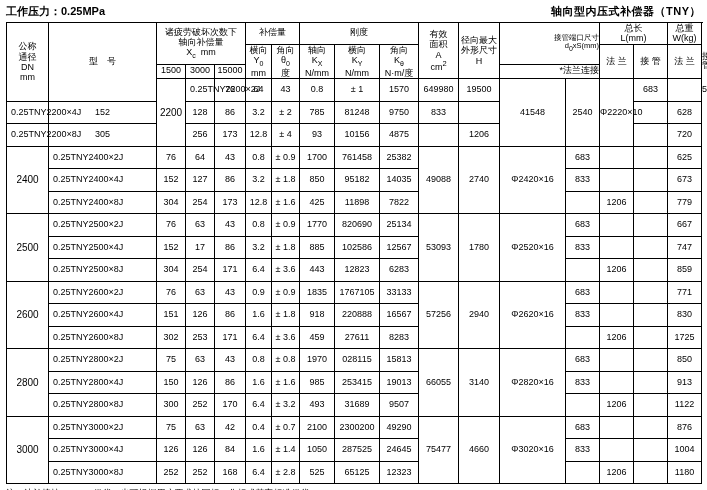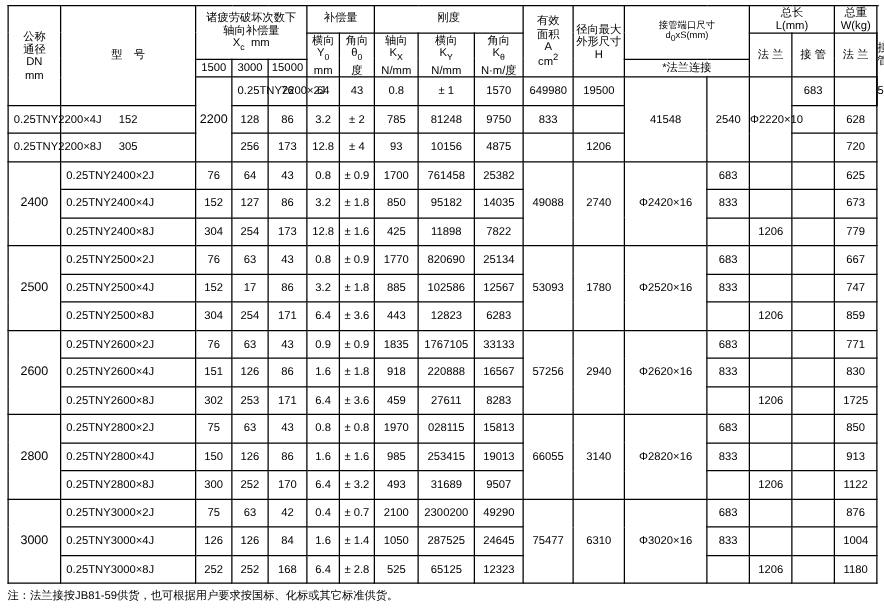--- a/index.html
+++ b/index.html
@@ -11,34 +11,38 @@
     font-size:9px;
     -webkit-font-smoothing:none;
   }
   .page{position:relative;width:707px;height:490px;box-sizing:border-box;padding:4px 6px 0 6px;}
   .topbar{display:flex;justify-content:space-between;align-items:flex-end;font-size:11px;font-weight:bold;margin-bottom:3px;}
   .topbar .left{font-size:11px;}
   .topbar .right{font-size:11px;letter-spacing:0.5px;}
   table{border-collapse:collapse;width:695px;table-layout:fixed;}
   td,th{border:1px solid #000;text-align:center;vertical-align:middle;font-weight:normal;padding:0;font-size:9px;line-height:1.1;}
   .hdr td{font-size:9px;}
-  .vsmall{font-size:7.5px;}
+  .vsmall{font-size:7.5px;text-align:right;}
   .sub{font-size:7px;vertical-align:sub;}
   .model{text-align:left;padding-left:4px;font-size:9px;white-space:nowrap;}
   .dn{font-size:10px;}
   .rowh{height:22.5px;}
   .note{margin-top:3px;font-size:9px;}
   .stack{display:block;line-height:1.15;}
   .hcell{padding:1px 0;}
 </style>
 </head>
 <body>
 
 <div class="page">
 
+  <div class="topbar">
+    <div class="left">工作压力：0.25MPa</div>
+    <div class="right">轴向型内压式补偿器（TNY）</div>
+  </div>
 
   <table>
     <colgroup>
       <col style="width:42px">
       <col style="width:108px">
       <col style="width:29px">
       <col style="width:29px">
       <col style="width:31px">
       <col style="width:26px">
       <col style="width:28px">
@@ -389,21 +393,21 @@
       <td class="model">0.25TNY3000×2J</td>
       <td>75</td>
       <td>63</td>
       <td>42</td>
       <td>0.4</td>
       <td>± 0.7</td>
       <td>2100</td>
       <td>2300200</td>
       <td>49290</td>
       <td rowspan="3">75477</td>
-      <td rowspan="3">6310</td>
+      <td rowspan="3">4660</td>
       <td rowspan="3">Φ3020×16</td>
       <td>683</td>
       <td></td>
       <td></td>
       <td>876</td>
     </tr>
     <tr class="rowh">
       <td class="model">0.25TNY3000×4J</td>
       <td>126</td>
       <td>126</td>

